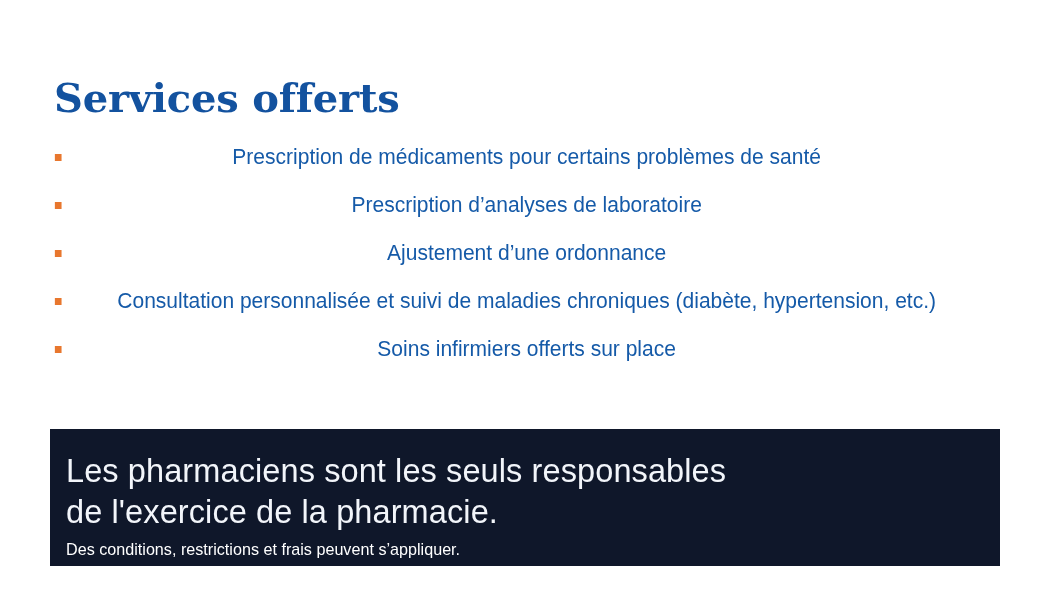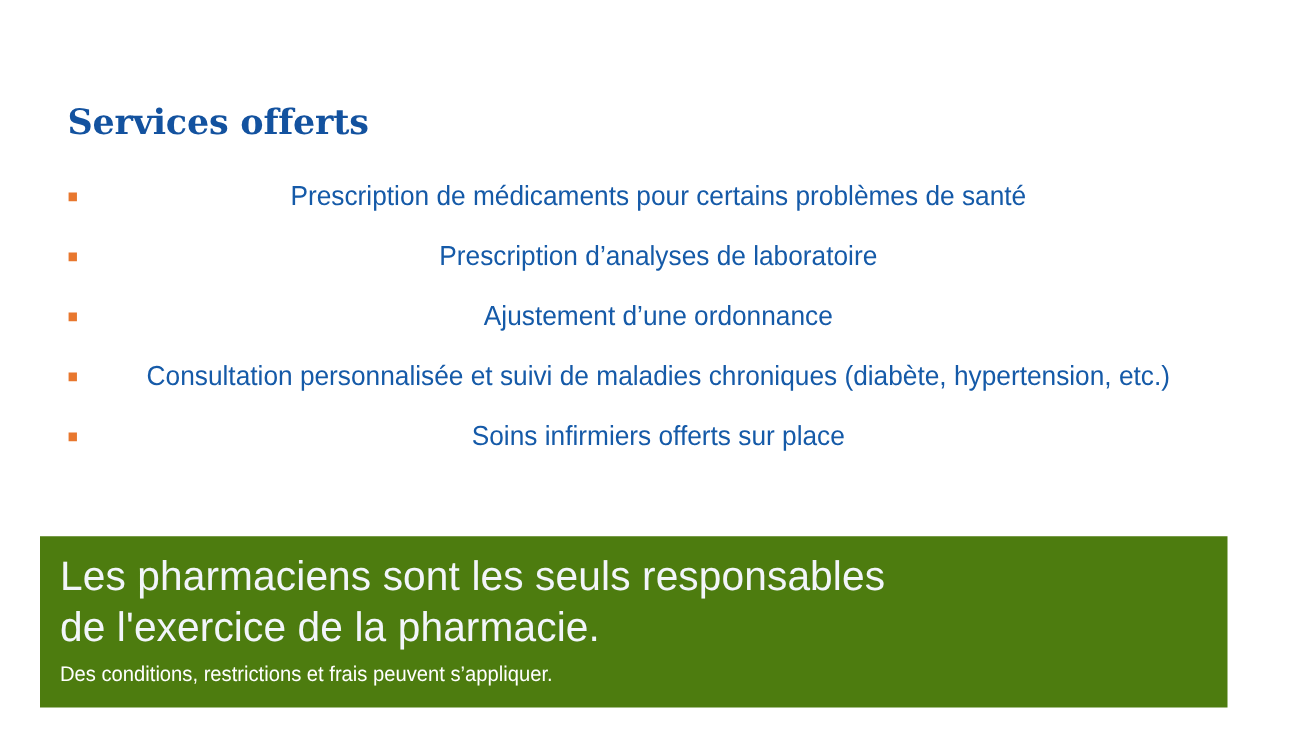--- a/index.html
+++ b/index.html
@@ -22,21 +22,21 @@
     background: #ffffff;
   }
 
   
   .slide-title {
     position: absolute;
     left: 54px;
     top: 62px;
     font-family: "DejaVu Serif", "Liberation Serif", serif;
     font-weight: bold;
-    font-size: 28px;
+    font-size: 40px;
     line-height: 46px;
     letter-spacing: -0.2px;
     color: #13529f;
     white-space: nowrap;
     margin-top: 13px;
   }
 
   
   .bullet-list {
     position: absolute;
@@ -67,27 +67,27 @@
     top: 14px;
     width: 7px;
     height: 7px;
     background: #e8772e;
     display: block;
   }
 
   
   .callout-box {
     position: absolute;
-    left: 32px;
+    left: 50px;
     top: 429px;
     width: 950px;
     height: 137px;
-    background: #4d7c0f;
+    background: #0f172a;
     box-sizing: border-box;
-    padding: 11px 0 0 16px;
+    padding: 21px 0 0 16px;
   }
   .callout-heading {
     font-family: "Liberation Sans", sans-serif;
     font-weight: 300;
     font-size: 33px;
     line-height: 41px;
     color: #f2f5fa;
     margin: 0;
     letter-spacing: 0.1px;
     white-space: pre-line;

